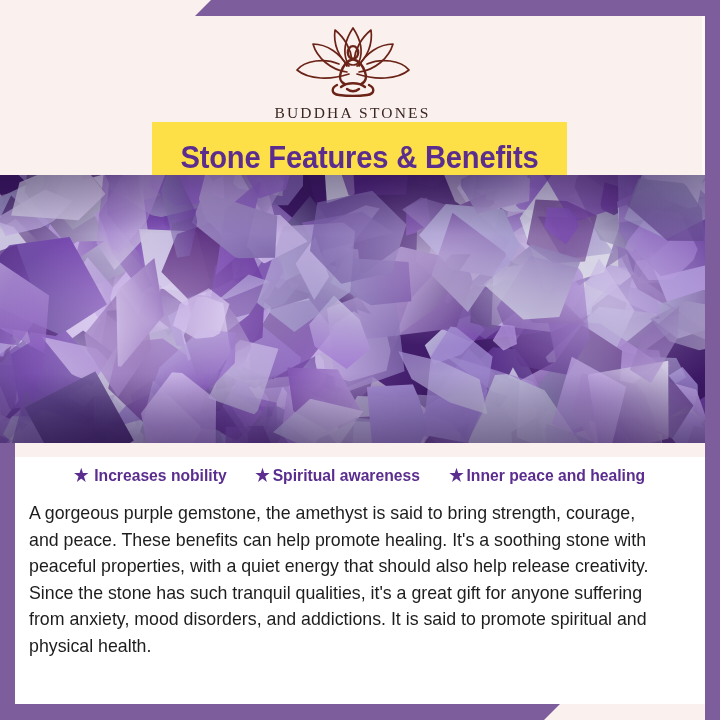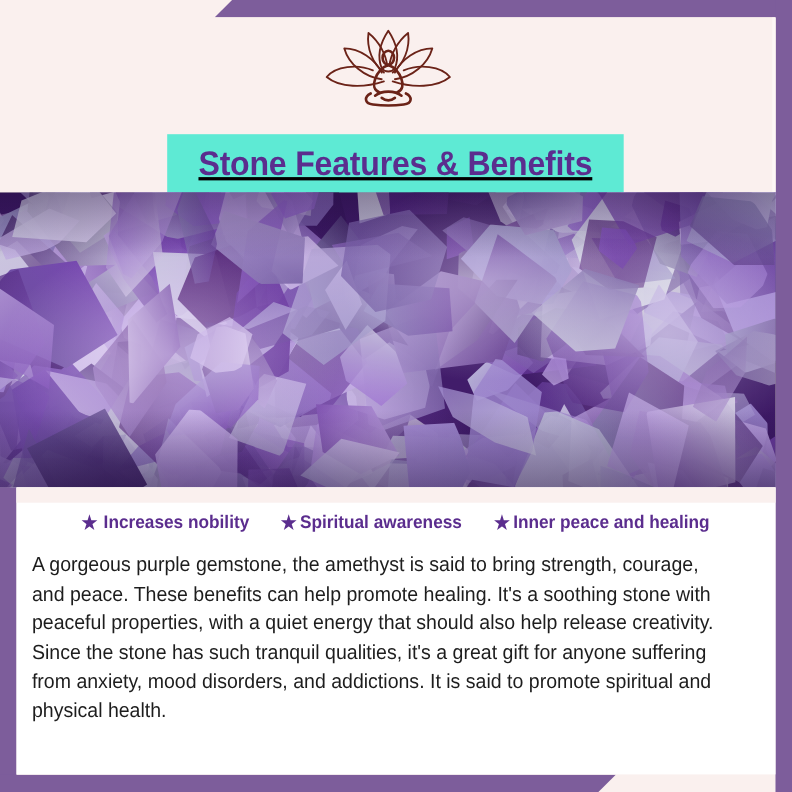--- a/index.html
+++ b/index.html
@@ -78,25 +78,24 @@
     letter-spacing: 2.2px;
     color: #3a2620;
     font-weight: 400;
   }
 
   
   .title-box {
     position: absolute;
     left: 152px; top: 122px;
     width: 415px; height: 54px;
-    background: #5eead4;
+    background: #fde047;
     display: flex;
-    align-items: center;
+    align-items: flex-end;
     justify-content: center;
-    text-decoration: underline;
   }
   .title-text {
     font-family: "Liberation Sans Narrow", "Liberation Sans", sans-serif;
     font-weight: bold;
     font-size: 31px;
     color: #5b2d8e;
     letter-spacing: -0.2px;
     transform: scaleX(0.94);
     white-space: nowrap;
   }
@@ -243,20 +242,21 @@
         <ellipse cx="74" cy="30.5" rx="5.2" ry="6.4"></ellipse>
 
         <path d="M74 37 C68 39, 64 44, 62 50 C60 55, 61 60, 66 62"></path>
         <path d="M74 37 C80 39, 84 44, 86 50 C88 55, 87 60, 82 62"></path>
 
         <path d="M58 63 C52 66, 52 72, 60 73 C68 74, 80 74, 88 73 C96 72, 96 66, 90 63"></path>
         <path d="M62 65 C68 60, 80 60, 86 65"></path>
         <path d="M68 67 C72 70, 76 70, 80 67"></path>
       </g>
     </svg>
+    <div class="logo-word">BUDDHA STONES</div>
   </div>
 
   <div class="title-box">
     <div class="title-text">Stone Features &amp; Benefits</div>
   </div>
 
   <div class="hero">
     <div class="facets" id="facets">
         <i style="left: 70.7577px; top: 244.525px; width: 103.004px; height: 94.6905px; background: linear-gradient(94deg, rgb(174, 179, 201), rgb(192, 173, 224)); transform: rotate(80.1deg); clip-path: polygon(88.3% 66.1%, 30.5% 105.2%, 0.4% 49.3%, 58% 2.6%); opacity: 0.8;"></i>
         <i style="left: 607.525px; top: 72.587px; width: 102.989px; height: 105.055px; background: linear-gradient(175deg, rgb(227, 230, 236), rgb(227, 230, 236)); transform: rotate(218deg); clip-path: polygon(97.2% 73.1%, 50.3% 99.6%, 14.9% 76%, 30.9% 12.4%, 79% 6.6%); opacity: 0.78;"></i>

